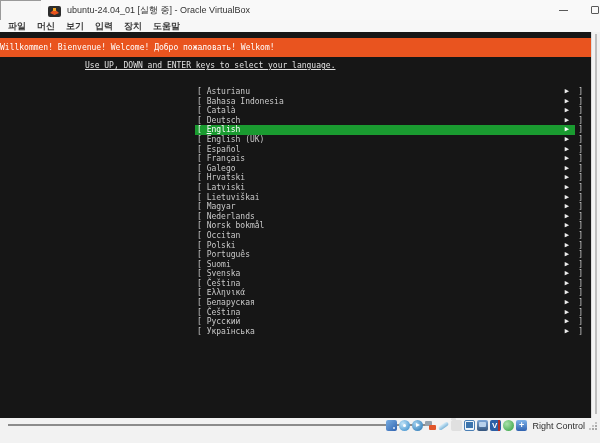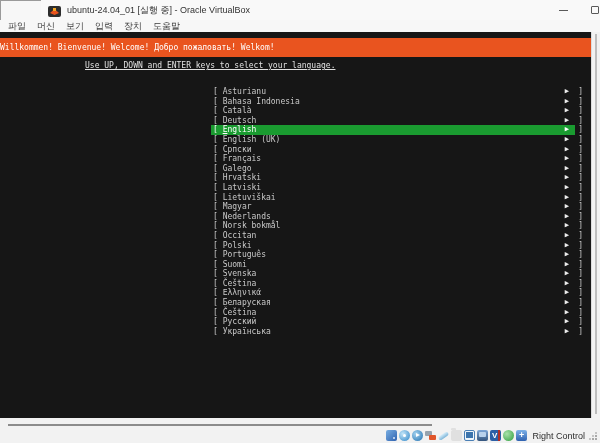--- a/index.html
+++ b/index.html
@@ -16,48 +16,48 @@
   .win-btn{width:31px;height:20px;display:flex;align-items:center;justify-content:center;cursor:default;}
   .glyph-min{width:9px;height:1px;background:#5a5a5a;display:inline-block;}
   .glyph-max{width:8px;height:8px;border:1px solid #5a5a5a;border-radius:1px;display:inline-block;box-sizing:border-box;}
   .glyph-close{position:relative;width:9px;height:9px;display:inline-block;}
   .glyph-close::before,.glyph-close::after{content:"";position:absolute;left:4px;top:-1px;width:1px;height:12px;background:#5a5a5a;}
   .glyph-close::before{transform:rotate(45deg);}
   .glyph-close::after{transform:rotate(-45deg);}
 
   
   .menubar{position:absolute;left:0;top:20px;width:600px;height:12px;background:#f7f7f7;
-    display:flex;align-items:center;padding-left:8px;box-sizing:border-box;}
+    display:flex;align-items:center;padding-left:8px;box-sizing:border-box;font-weight:bold;}
   .menu-item{font-size:9px;color:#3a3a3a;margin-right:11px;white-space:nowrap;cursor:default;}
 
   
   .vm-display{position:absolute;left:0;top:32px;width:591px;height:386px;background:var(--screen-bg,#161616);
     font-family:"DejaVu Sans Mono","Liberation Mono",monospace;overflow:hidden;}
   .banner{position:absolute;left:0;top:6px;width:100%;height:19px;background:var(--banner-bg,#e9541f);}
   .banner span{display:block;line-height:19px;font-size:8px;color:#ffffff;white-space:nowrap;}
   .instruction{position:absolute;left:85px;top:29px;font-size:8px;line-height:10px;color:#e0e0e0;white-space:nowrap;text-decoration:underline;}
 
   .lang-list{position:absolute;left:195px;top:55px;width:388px;}
-  .lang-row{display:flex;height:9.6px;font-size:8px;line-height:9.6px;color:var(--term-text,#c9c9c9);cursor:default;margin-left:16px;}
+  .lang-row{display:flex;height:9.6px;font-size:8px;line-height:9.6px;color:var(--term-text,#c9c9c9);cursor:default;}
   .row-main{flex:1 1 auto;display:flex;padding:0 2px;}
   .row-label{flex:1 1 auto;white-space:nowrap;}
   .row-arrow{flex:0 0 auto;color:#ececec;margin-right:4px;font-size:7px;}
   .row-close{flex:0 0 auto;width:8px;text-align:right;}
   .lang-row.selected .row-main{background:var(--selected-bg,#1a9b30);color:#ffffff;gap:35px;}
   .lang-row.selected .row-arrow{color:#ffffff;}
   .cursor-char{text-decoration:underline;}
 
   
   .v-scrollbar{position:absolute;right:0;top:32px;width:9px;height:386px;background:#f2f2f2;border-left:1px solid #dcdcdc;box-sizing:border-box;}
   .v-thumb{position:absolute;left:3px;top:2px;width:2px;height:380px;background:#bdbdbd;}
   .bottom-bar{position:absolute;left:0;top:418px;width:600px;height:25px;background:#f2f2f2;}
   .h-thumb{position:absolute;left:8px;top:6px;width:424px;height:2px;background:#8c8c8c;}
 
   
-  .status-row{position:absolute;right:2px;bottom:2px;display:flex;align-items:center;}
+  .status-row{position:absolute;right:2px;bottom:12px;display:flex;align-items:center;}
   .status-icons{display:flex;align-items:center;}
   .st-icon{width:11px;height:11px;display:inline-block;margin-left:2px;position:relative;border-radius:2px;}
   .st-hard-disk{background:linear-gradient(135deg,#79aee2 0%,#2f62b0 100%);}
   .st-hard-disk::after{content:"";position:absolute;right:2px;bottom:2px;width:2px;height:2px;border-radius:50%;background:#dce9f7;}
   .st-optical-disc{border-radius:50%;background:radial-gradient(circle at 35% 35%,#c3e5f8,#2e86c8);}
   .st-optical-disc::after{content:"";position:absolute;left:4px;top:4px;width:3px;height:3px;border-radius:50%;background:#fff;}
   .st-audio{border-radius:50%;background:radial-gradient(circle at 35% 35%,#a5d3ef,#1f6fb0);}
   .st-audio::after{content:"";position:absolute;left:4px;top:3px;width:0;height:0;border-left:4px solid #fff;border-top:2px solid transparent;border-bottom:2px solid transparent;}
   .st-network::before{content:"";position:absolute;left:0;top:1px;width:7px;height:5px;background:#97a3ae;border-radius:1px;}
   .st-network::after{content:"";position:absolute;right:0;bottom:1px;width:7px;height:5px;background:#e0562b;border-radius:1px;}
@@ -158,21 +158,21 @@
         </div>
         <div class="lang-row">
           <span class="row-main">
             <span class="row-label">[ English (UK)</span>
             <span class="row-arrow">▶</span>
           </span>
           <span class="row-close">]</span>
         </div>
         <div class="lang-row">
           <span class="row-main">
-            <span class="row-label">[ Српски</span>
+            <span class="row-label">[ Español</span>
             <span class="row-arrow">▶</span>
           </span>
           <span class="row-close">]</span>
         </div>
         <div class="lang-row">
           <span class="row-main">
             <span class="row-label">[ Français</span>
             <span class="row-arrow">▶</span>
           </span>
           <span class="row-close">]</span>

